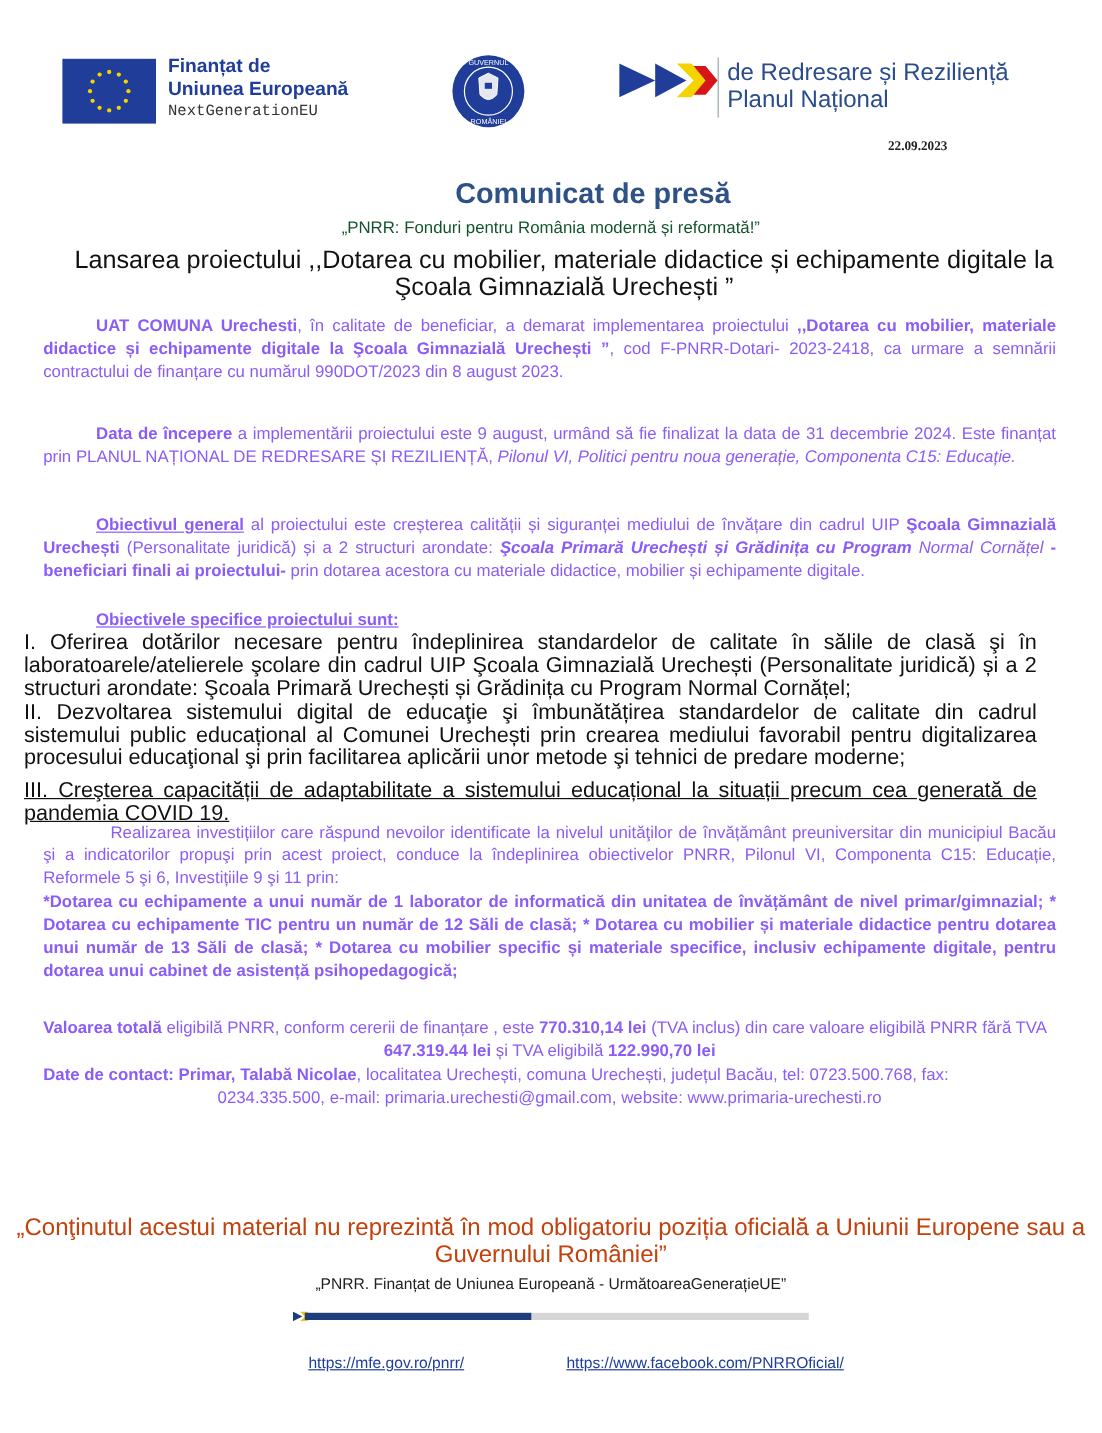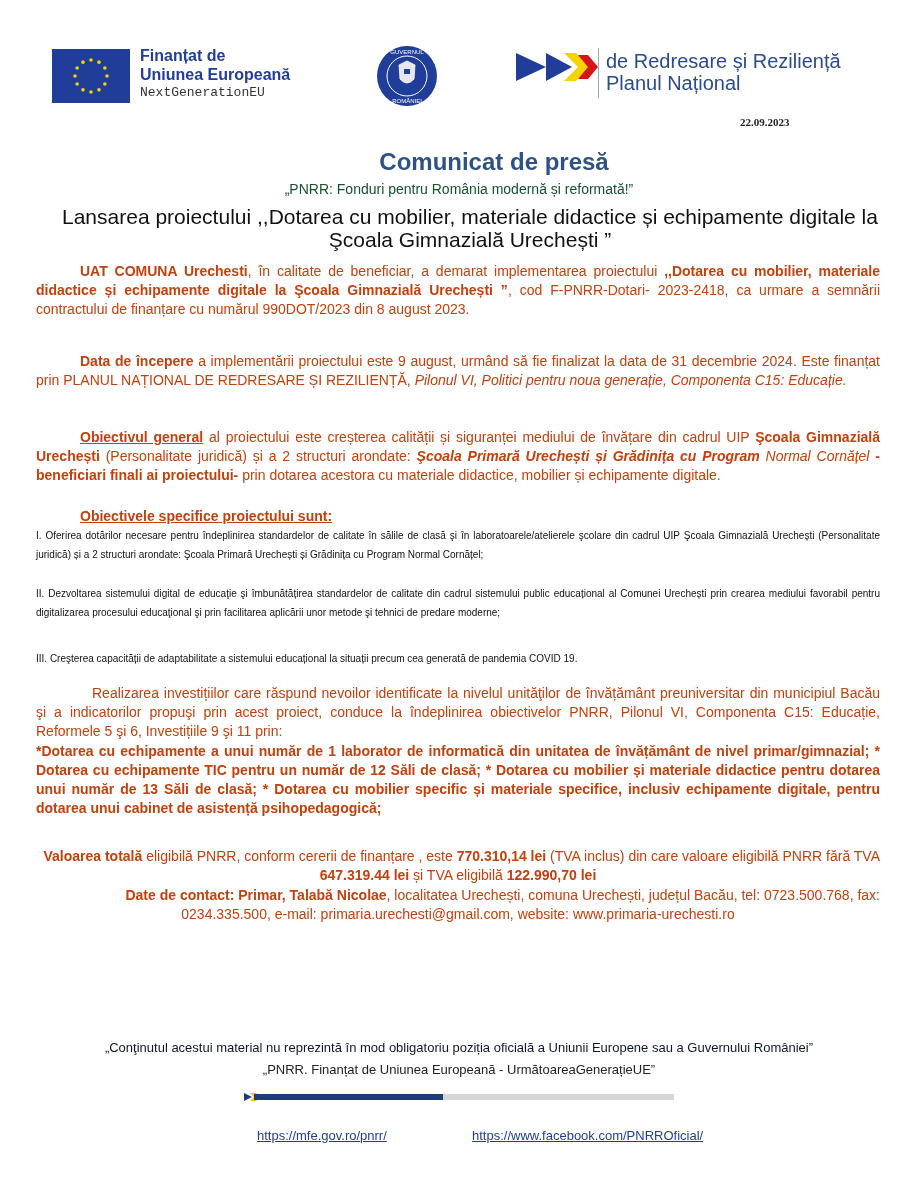--- a/index.html
+++ b/index.html
@@ -15,29 +15,29 @@
   .gov-logo { left: 376px; top: 45px; width: 62px; height: 62px; }
   .pnrr-logo { left: 516px; top: 47px; width: 100px; height: 40px; }
   .pnrr-sep { left: 598px; top: 48px; width: 1px; height: 50px; background: #9aa; }
   .pnrr-text { left: 606px; top: 50px; width: 290px; font-family: "Liberation Sans", sans-serif; color: #2a4c8c; font-size: 20px; line-height: 22px; }
   .date { left: 740px; top: 116px; font-family: "Liberation Serif", serif; font-weight: bold; font-size: 11px; color: #222; }
 
   .title { left: 0; width: 918px; top: 148px; text-align: center; font-size: 24px; font-weight: bold; color: #2f5286; padding-left: 35px; }
   .slogan { left: 0; width: 918px; top: 181px; text-align: center; font-size: 14px; color: #14532d; }
   .subtitle { left: 60px; width: 820px; top: 205px; text-align: center; font-size: 21px; font-weight: normal; line-height: 23px; color: #111; }
 
-  .para { left: 36px; width: 844px; font-size: 14px; line-height: 19px; text-align: justify; color: #c2410c; }
+  .para { left: 36px; width: 844px; font-size: 14px; line-height: 19px; text-align: justify; color: #8b5cf6; }
   .indent { text-indent: 44px; }
-  .list-item { left: 36px; width: 844px; font-size: 10px; line-height: 19px; text-align: justify; }
-  .center { text-align: right; text-align-last: center; }
+  .list-item { left: 20px; width: 844px; font-size: 18px; line-height: 19px; text-align: justify; }
+  .center { text-align: left; text-align-last: center; }
   .u { text-decoration: underline; }
   b { font-weight: bold; }
   i { }
 
-  .disclaimer { left: 0; width: 918px; top: 1040px; text-align: center; font-size: 13px; color: #0f172a; }
+  .disclaimer { left: 0; width: 918px; top: 1012px; text-align: center; font-size: 20px; color: #c2410c; }
   .disclaimer2 { left: 0; width: 918px; top: 1062px; text-align: center; font-size: 13px; color: #222; }
   .bar { left: 244px; top: 1093px; width: 430px; height: 8px; }
   .bar-fill { position: absolute; left: 10px; top: 1px; height: 6px; background: #1f3d7a; }
   .bar-track { position: absolute; right: 0; top: 1px; height: 6px; background: #d6d6d6; }
   .link { font-size: 13px; color: #1f3d99; text-decoration: underline; top: 1128px; }
 </style>
 </head>
 <body>
 
 <div class="abs eu-flag">
@@ -105,21 +105,21 @@
 
 <div class="abs para indent" style="top:428px;">
   <b class="u">Obiectivul general</b><span> al proiectului este creșterea calității și siguranței mediului de învățare din cadrul UIP </span><b>Şcoala Gimnazială Urechești</b><span> (Personalitate juridică) și a 2 structuri arondate: </span><b><i>Şcoala Primară Urechești și Grădinița cu Program</i></b><i> Normal Cornățel</i><b> - beneficiari finali ai proiectului-</b><span> prin dotarea acestora cu materiale didactice, mobilier și echipamente digitale.</span>
 </div>
 
 <div class="abs para indent" style="top:507px;">
   <b class="u">Obiectivele specifice proiectului sunt:</b>
 </div>
 <div class="abs list-item" style="top:526px;">I. Oferirea dotărilor necesare pentru îndeplinirea standardelor de calitate în sălile de clasă şi în laboratoarele/atelierele şcolare din cadrul UIP Şcoala Gimnazială Urechești (Personalitate juridică) și a 2 structuri arondate: Şcoala Primară Urechești și Grădinița cu Program Normal Cornățel;</div>
 <div class="abs list-item" style="top:584px;">II. Dezvoltarea sistemului digital de educaţie şi îmbunătățirea standardelor de calitate din cadrul sistemului public educațional al Comunei Urechești prin crearea mediului favorabil pentru digitalizarea procesului educaţional şi prin facilitarea aplicării unor metode şi tehnici de predare moderne;</div>
-<div class="abs list-item" style="top:649px;">III. Creşterea capacității de adaptabilitate a sistemului educațional la situații precum cea generată de pandemia COVID 19.</div>
+<div class="abs list-item" style="top:649px;text-decoration:underline;">III. Creşterea capacității de adaptabilitate a sistemului educațional la situații precum cea generată de pandemia COVID 19.</div>
 
 <div class="abs para" style="top:684px; text-indent: 56px;">Realizarea investițiilor care răspund nevoilor identificate la nivelul unităţilor de învățământ preuniversitar din municipiul Bacău şi a indicatorilor propuşi prin acest proiect, conduce la îndeplinirea obiectivelor PNRR, Pilonul VI, Componenta C15: Educație, Reformele 5 şi 6, Investițiile 9 şi 11 prin:</div>
 <div class="abs para" style="top:742px;">
   <b>*Dotarea cu echipamente a unui număr de 1 laborator de informatică din unitatea de învățământ de nivel primar/gimnazial; * Dotarea cu echipamente TIC pentru un număr de 12 Săli de clasă; * Dotarea cu mobilier și materiale didactice pentru dotarea unui număr de 13 Săli de clasă; * Dotarea cu mobilier specific și materiale specifice, inclusiv echipamente digitale, pentru dotarea unui cabinet de asistență psihopedagogică;</b>
 </div>
 
 <div class="abs para center" style="top:847px;">
   <b>Valoarea totală</b><span> eligibilă PNRR, conform cererii de finanțare , este </span><b>770.310,14 lei</b><span> (TVA inclus) din care valoare eligibilă PNRR fără TVA </span><b> 647.319.44 lei</b><span>  și TVA eligibilă </span><b>122.990,70 lei</b>
 </div>
 

